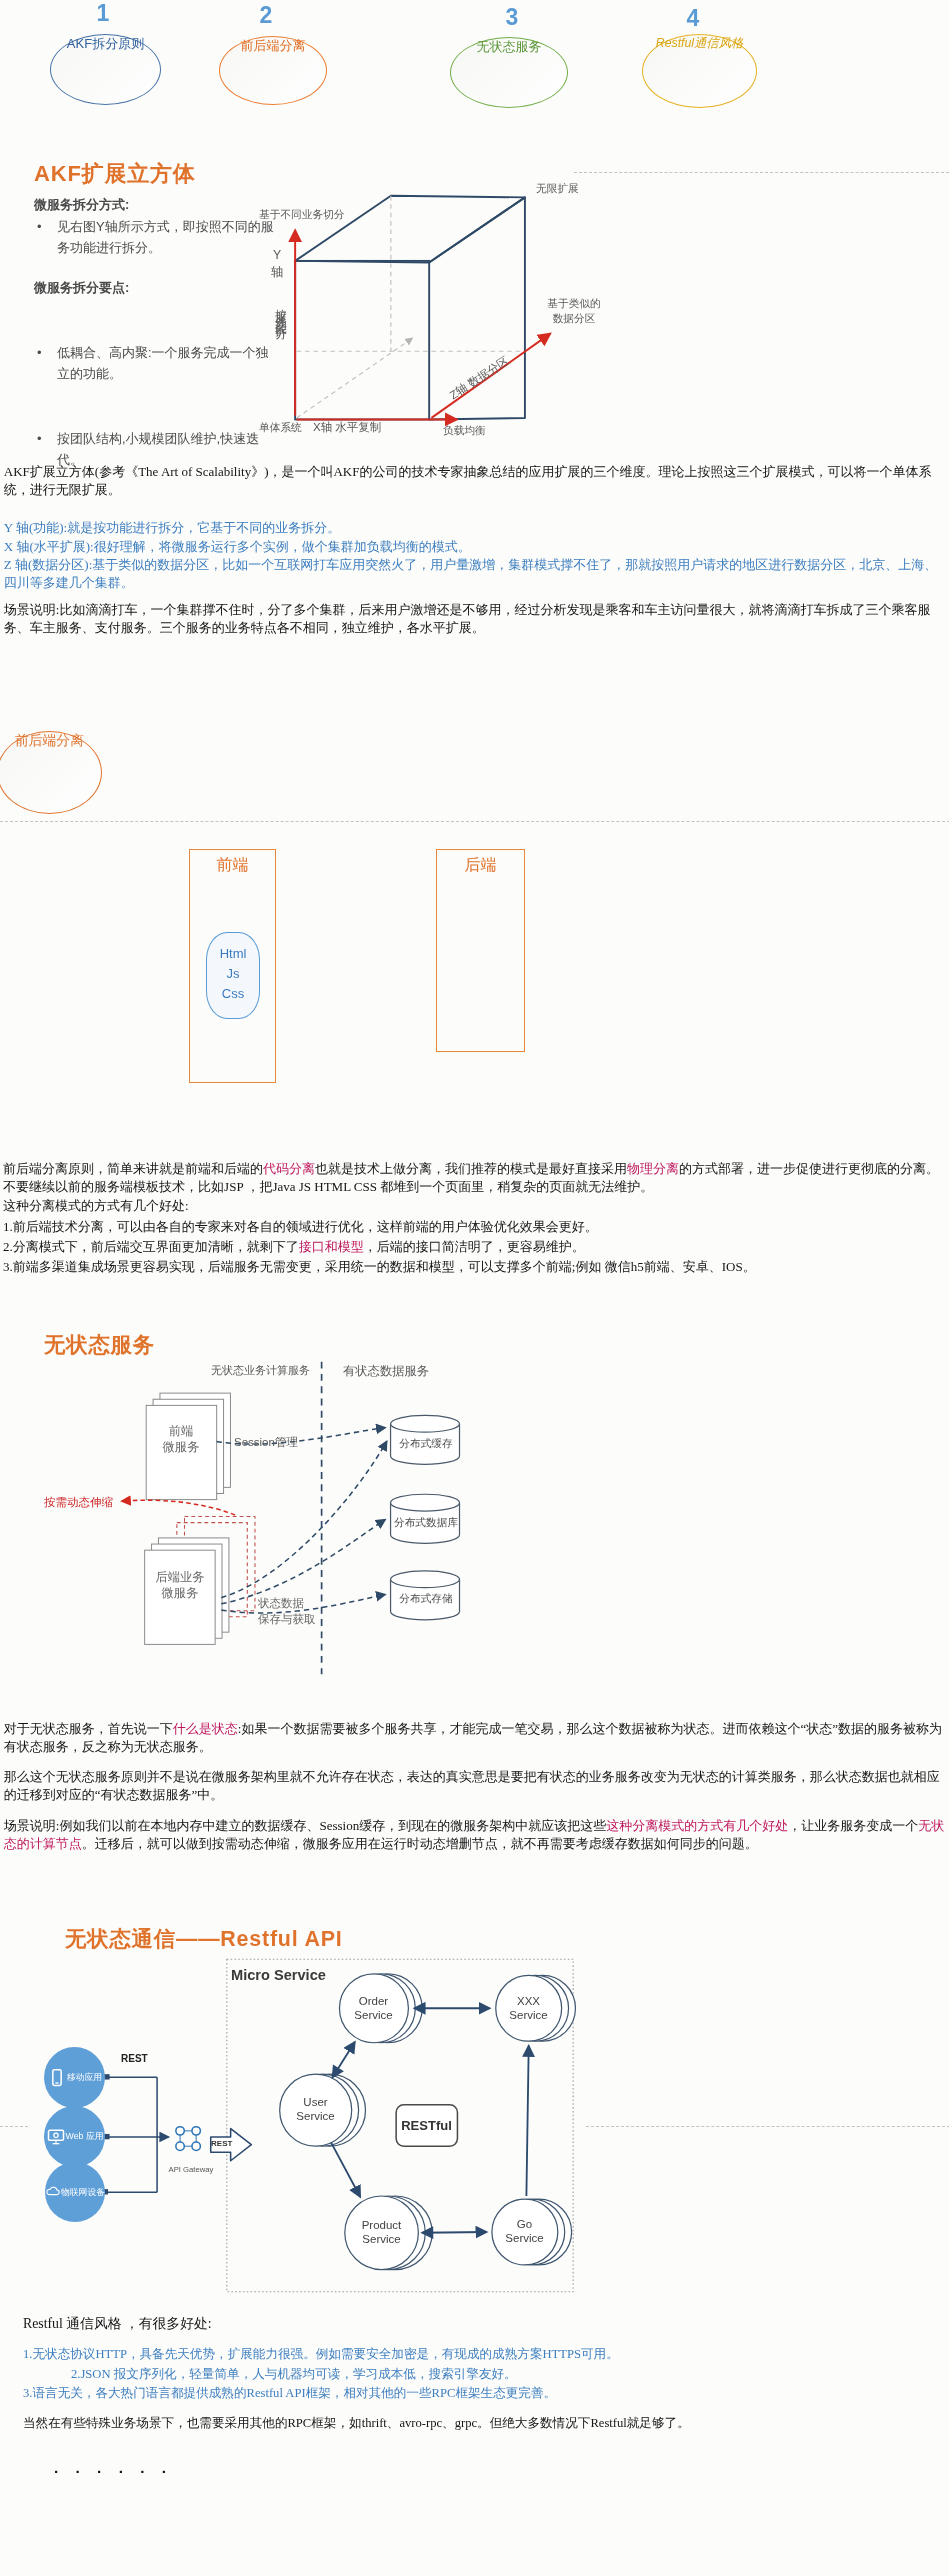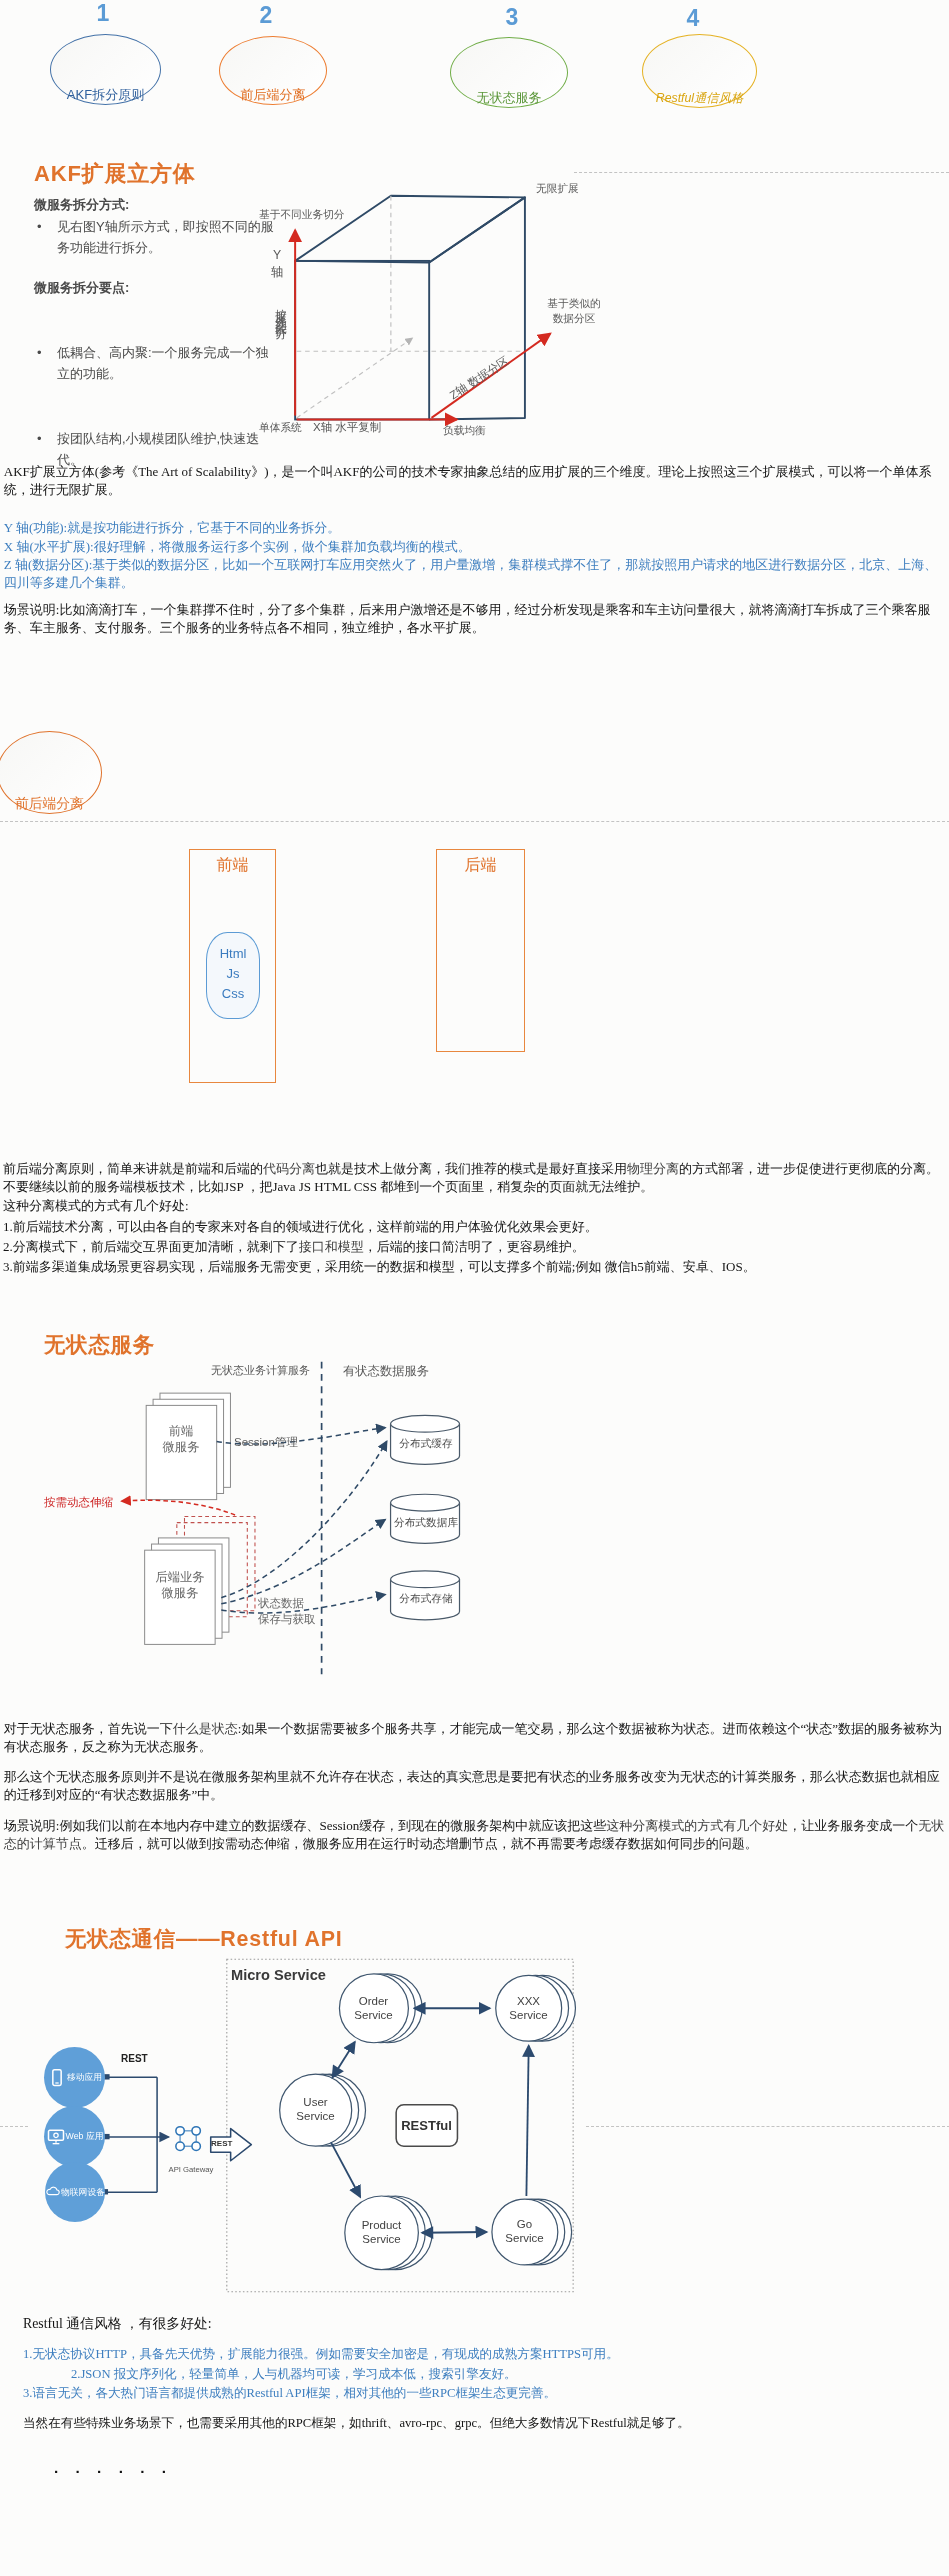--- a/index.html
+++ b/index.html
@@ -2,22 +2,22 @@
 <html style="font-size:12.3px"><head>
 <meta charset="utf-8">
 <style>
   html,body{margin:0;padding:0;background:#f4f4f4;}
   #page{position:relative;width:950px;height:2576px;background:#fcfcfb;margin:0 auto;overflow:hidden;
         font-family:"Liberation Sans","DejaVu Sans",sans-serif;}
   .abs{position:absolute;}
   .ml{white-space:pre-line;}
   .body{font-family:"Liberation Serif","DejaVu Serif",serif;font-size:13px;line-height:18.4px;color:#151515;}
   .blue{color:#3d7ebf;}
-  .red{color:#404040;}
-  .oval{border-radius:50%;display:flex;align-items:flex-end;justify-content:center;background:linear-gradient(135deg,#f7f7f5,#ffffff);}
+  .red{color:#be185d;}
+  .oval{border-radius:50%;display:flex;align-items:flex-start;justify-content:center;background:linear-gradient(135deg,#f7f7f5,#ffffff);}
   .num{font-size:23px;font-weight:bold;color:#5b9bd5;text-align:center;}
   .sec-title{font-size:22px;font-weight:600;color:#e0732c;letter-spacing:0.8px;}
   .dash{border-top:1.2px dashed #c3c3c3;height:0;}
   .bullet{padding-left:23px;position:relative;font-size:13px;line-height:21.4px;color:#4a4a4a;}
   .bullet:before{content:"•";position:absolute;left:3.1px;top:0;color:#4a4a4a;}
   .dlabel{font-size:11.5px;color:#595959;}
   .center{text-align:center;}
   .stacklabel{font-size:12.3px;color:#666;text-align:center;line-height:16px;}
   .cyl-label{font-size:10.7px;color:#4d4d4d;text-align:center;}
   .svc-label{font-size:11.5px;color:#424242;text-align:center;line-height:13.8px;}

